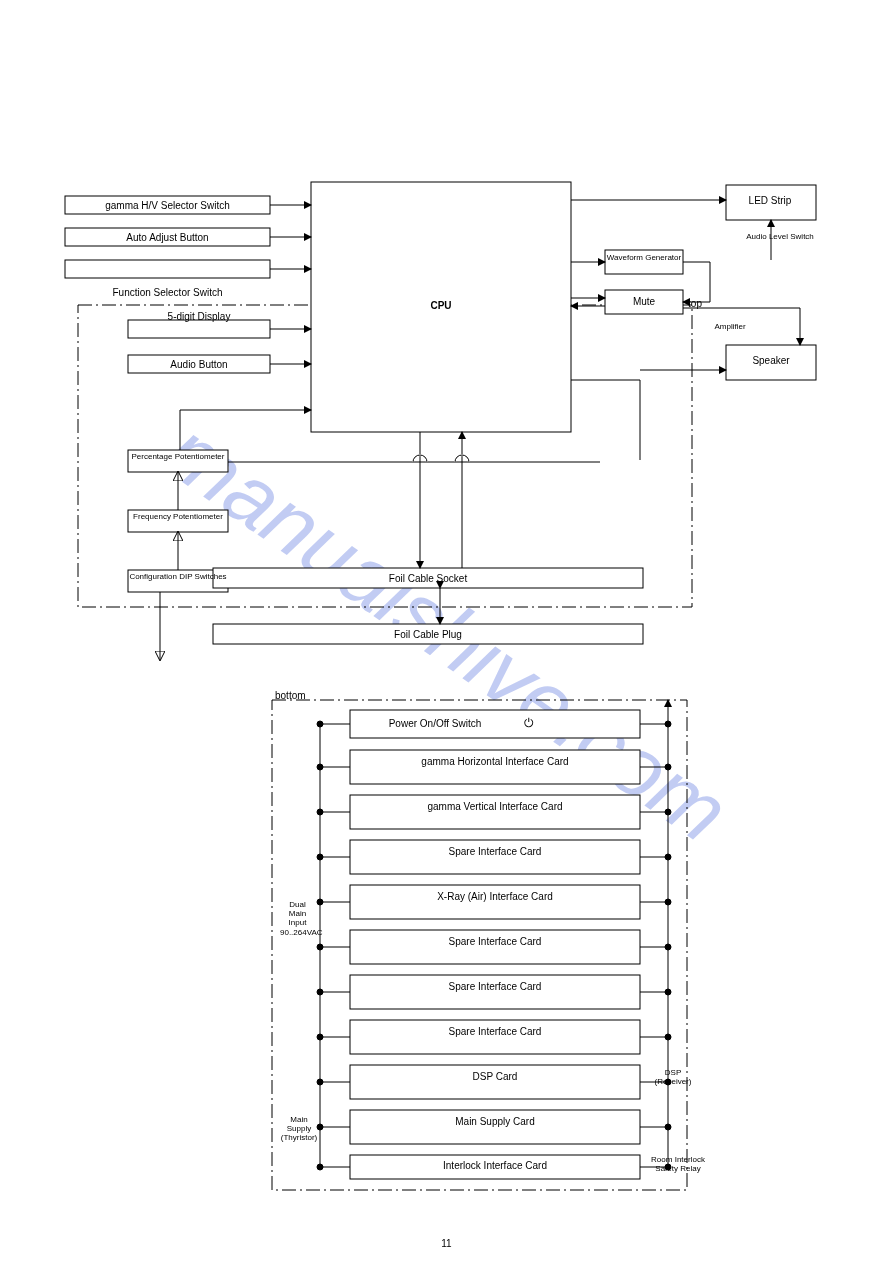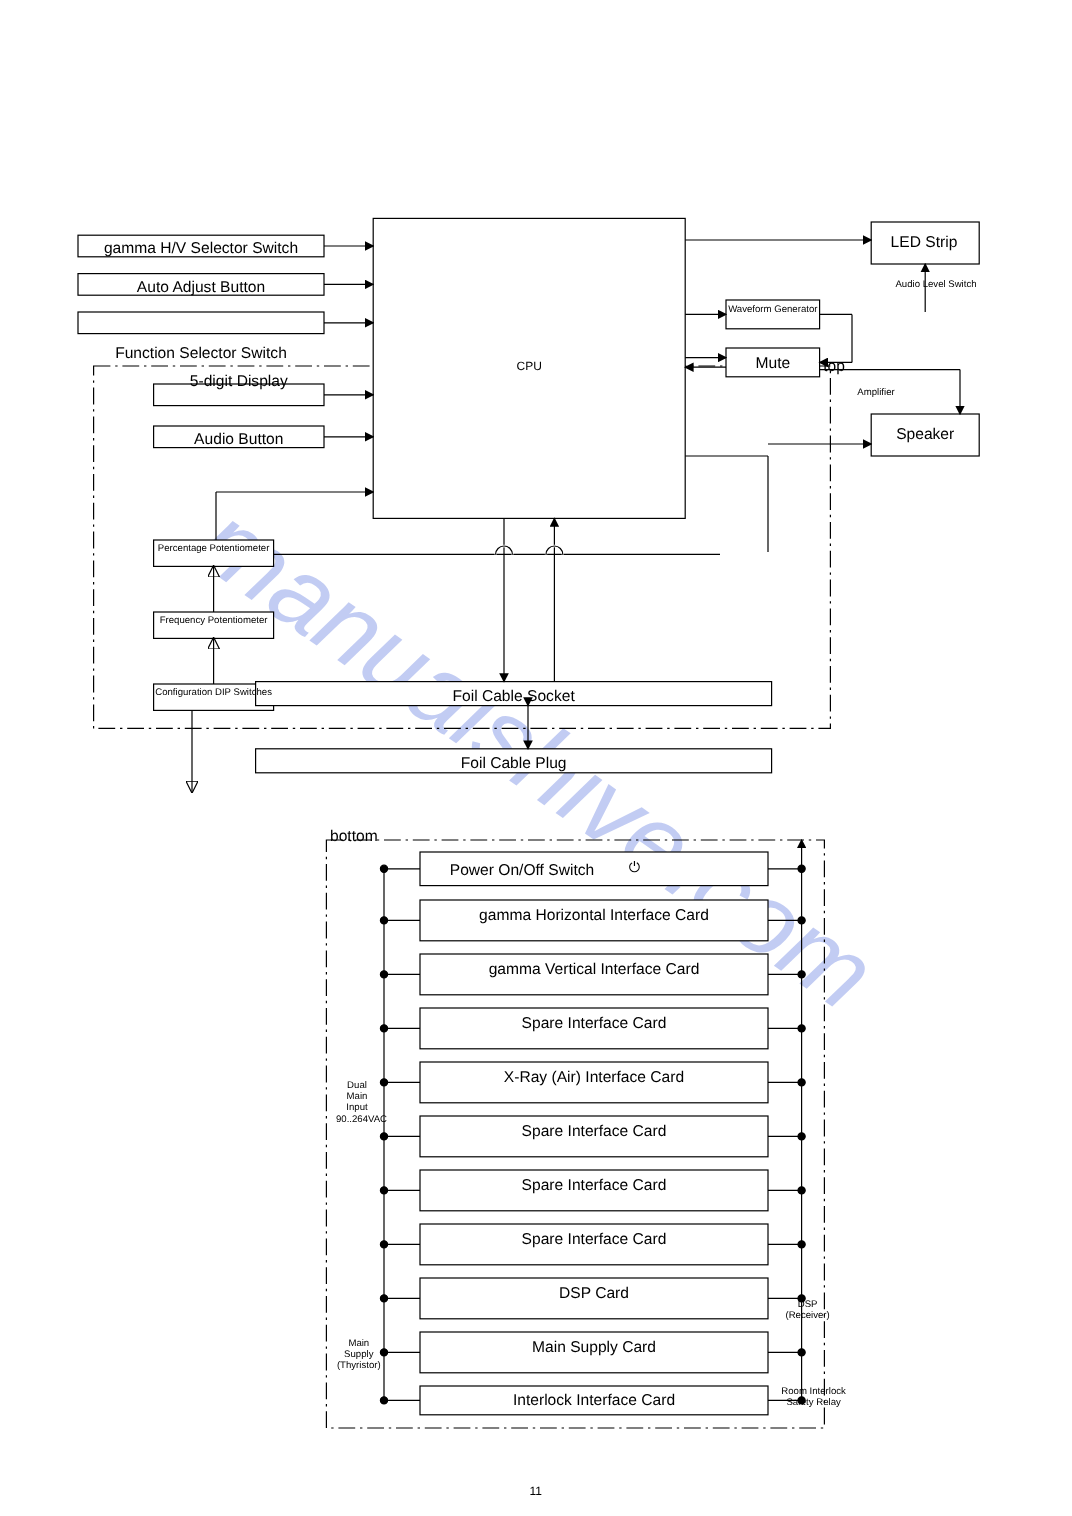--- a/index.html
+++ b/index.html
@@ -24,21 +24,21 @@
     transform: translate(-50%, -50%) rotate(35deg);
     font-size: 85px;
     font-style: italic;
     color: rgba(80,110,220,0.35);
     pointer-events: none;
     white-space: nowrap;
   }
   svg { position: absolute; top: 0; left: 0; }
   .lbl {
     position: absolute;
-    font-size: 13px;
+    font-size: 10px;
     line-height: 1.15;
     text-align: center;
     white-space: pre-line;
   }
   .lbl-s { font-size: 8px; }
   .page-num {
     position: absolute;
     bottom: 14px;
     width: 893px;
     text-align: center;
@@ -208,37 +208,37 @@
 
   <div class="lbl" style="left:65px; top:200px; width:205px;">gamma H/V Selector Switch</div>
   <div class="lbl" style="left:65px; top:232px; width:205px;">Auto Adjust Button</div>
   <div class="lbl" style="left:65px; top:264px; width:205px;margin-top:23px;">Function Selector Switch</div>
   <div class="lbl" style="left:128px; top:311px; width:142px;">5-digit Display</div>
   <div class="lbl" style="left:128px; top:359px; width:142px;">Audio Button</div>
   <div class="lbl lbl-s" style="left:128px; top:452px; width:100px;">Percentage Potentiometer</div>
   <div class="lbl lbl-s" style="left:128px; top:512px; width:100px;">Frequency Potentiometer</div>
   <div class="lbl lbl-s" style="left:128px; top:572px; width:100px;">Configuration DIP Switches</div>
 
-  <div class="lbl" style="left:311px; top:300px; width:260px; font-size:10px;">CPU</div>
+  <div class="lbl" style="left:311px; top:300px; width:260px; font-size:10px;font-weight:bold;">CPU</div>
 
   <div class="lbl" style="left:726px; top:195px; width:88px;text-align:center;">LED Strip</div>
   <div class="lbl lbl-s" style="left:605px; top:253px; width:78px;">Waveform Generator</div>
   <div class="lbl" style="left:605px; top:296px; width:78px;">Mute</div>
   <div class="lbl lbl-s" style="left:700px; top:322px; width:60px;">Amplifier</div>
   <div class="lbl" style="left:726px; top:355px; width:90px;">Speaker</div>
   <div class="lbl lbl-s" style="left:740px; top:232px; width:80px;">Audio Level Switch</div>
 
   <div class="lbl" style="left:213px; top:573px; width:430px;">Foil Cable Socket</div>
   <div class="lbl" style="left:213px; top:629px; width:430px;">Foil Cable Plug</div>
 
   <div class="lbl" style="left:275px; top:690px; width:50px; text-align:left;">bottom</div>
 
   <div class="lbl lbl-s" style="left:280px; top:900px; width:35px;">Dual Main Input 90..264VAC</div>
   <div class="lbl lbl-s" style="left:280px; top:1115px; width:38px;">Main Supply (Thyristor)</div>
-  <div class="lbl lbl-s" style="left:648px; top:1068px; width:50px;margin-top:14px;">DSP (Receiver)</div>
+  <div class="lbl lbl-s" style="left:648px; top:1068px; width:50px;">DSP (Receiver)</div>
   <div class="lbl lbl-s" style="left:648px; top:1155px; width:60px;">Room Interlock Safety Relay</div>
 
   <div class="power-icon" style="left:524px; top:716px;">⏻</div>
 
   <div class="lbl" style="left:350px; top:718px; width:170px;">Power On/Off Switch</div>
   <div class="lbl" style="left:350px; top:756px; width:290px;">gamma Horizontal Interface Card</div>
   <div class="lbl" style="left:350px; top:801px; width:290px;">gamma Vertical Interface Card</div>
   <div class="lbl" style="left:350px; top:846px; width:290px;">Spare Interface Card</div>
   <div class="lbl" style="left:350px; top:891px; width:290px;">X-Ray (Air) Interface Card</div>
   <div class="lbl" style="left:350px; top:936px; width:290px;">Spare Interface Card</div>

